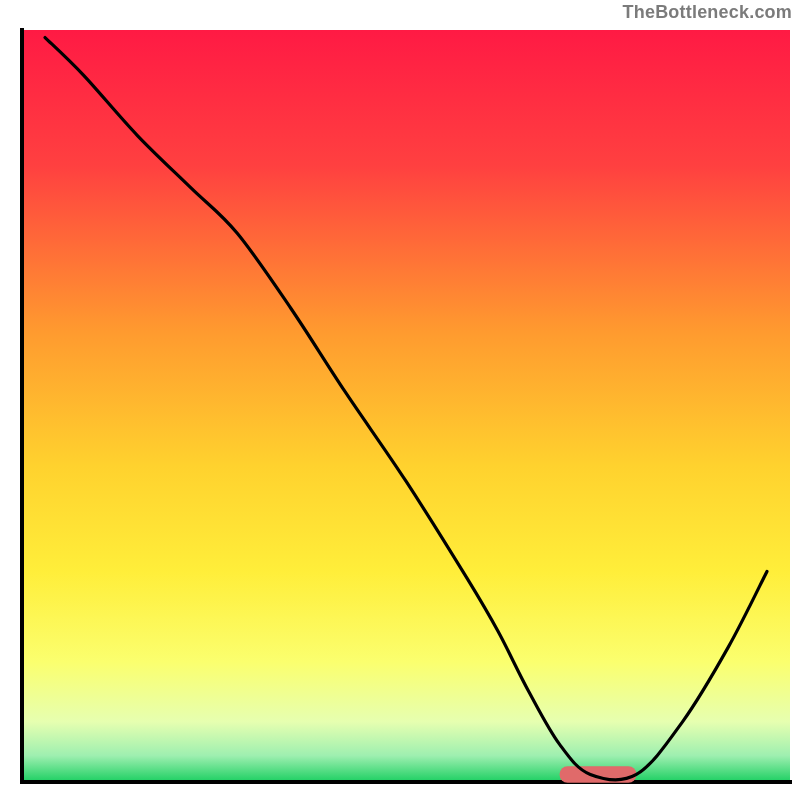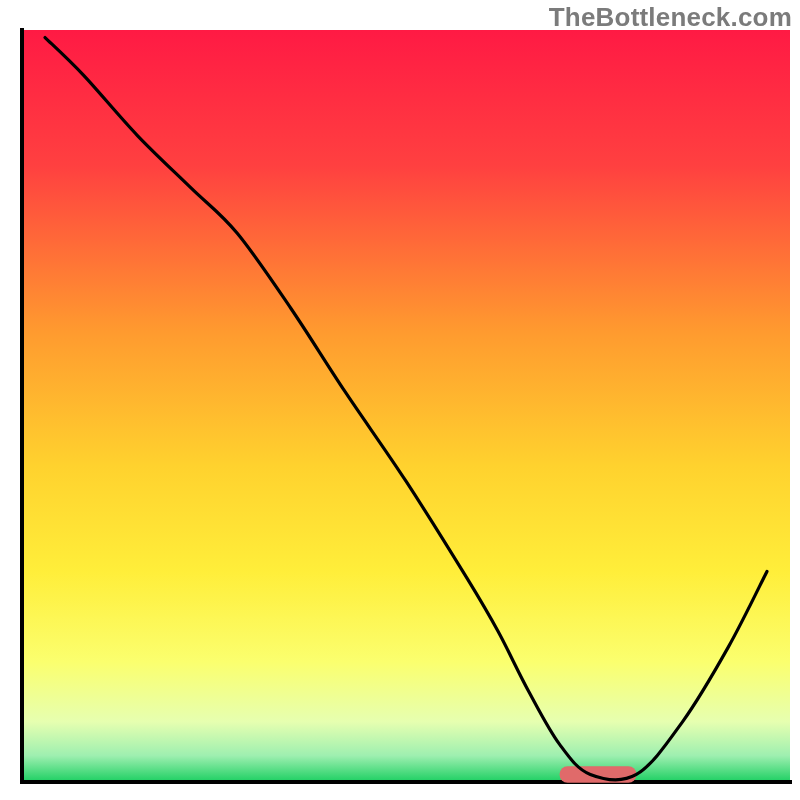--- a/index.html
+++ b/index.html
@@ -13,21 +13,21 @@
   }
   .frame {
     position: relative;
     width: 800px;
     height: 800px;
   }
   .watermark {
     position: absolute;
     top: 2px;
     right: 8px;
-    font-size: 26px;
+    font-size: 18px;
     font-weight: 600;
     color: #7b7b7b;
     font-family: Arial, Helvetica, sans-serif;
     letter-spacing: 0.2px;
   }
   svg {
     display: block;
   }
 </style>
 </head>

